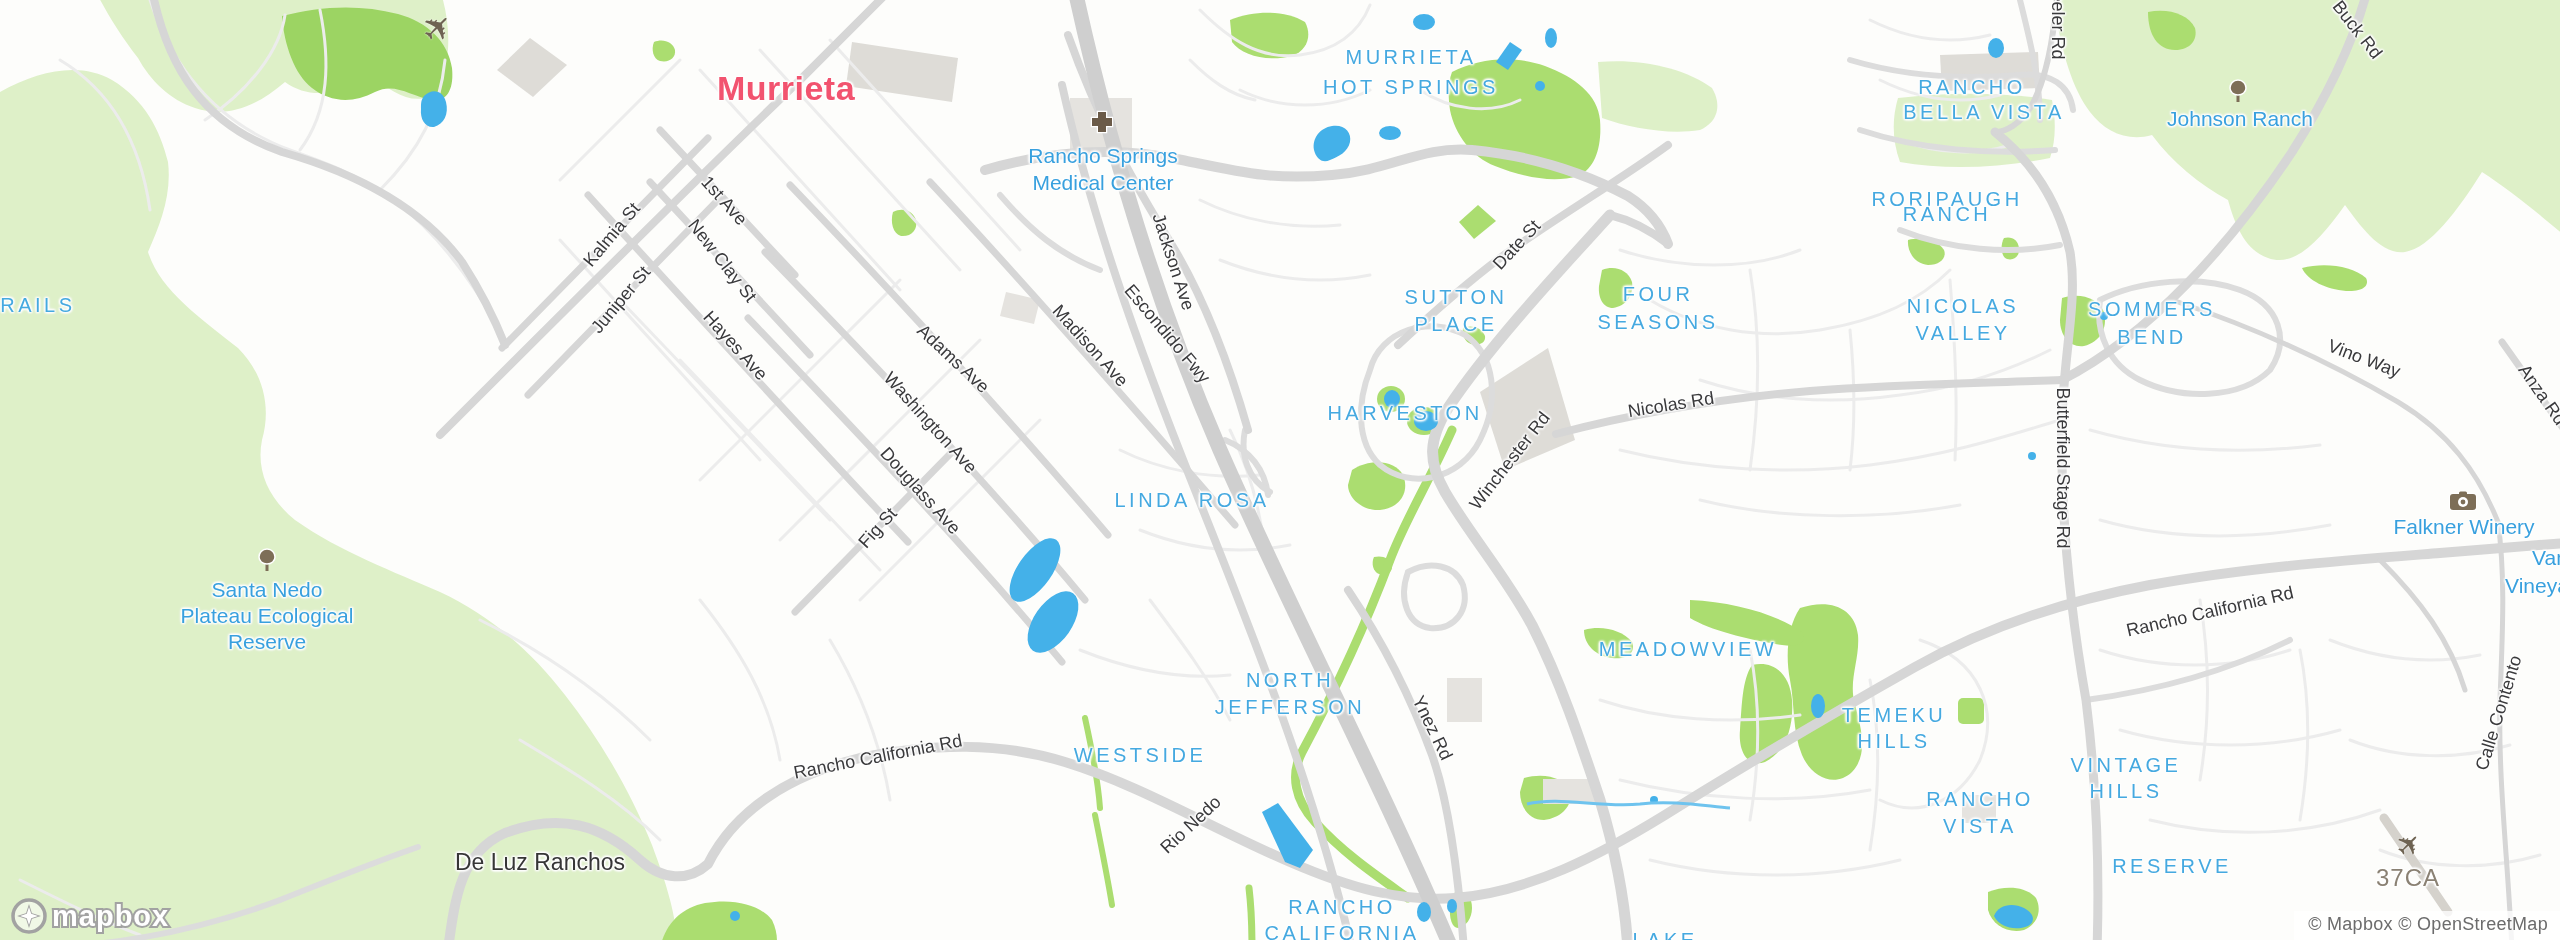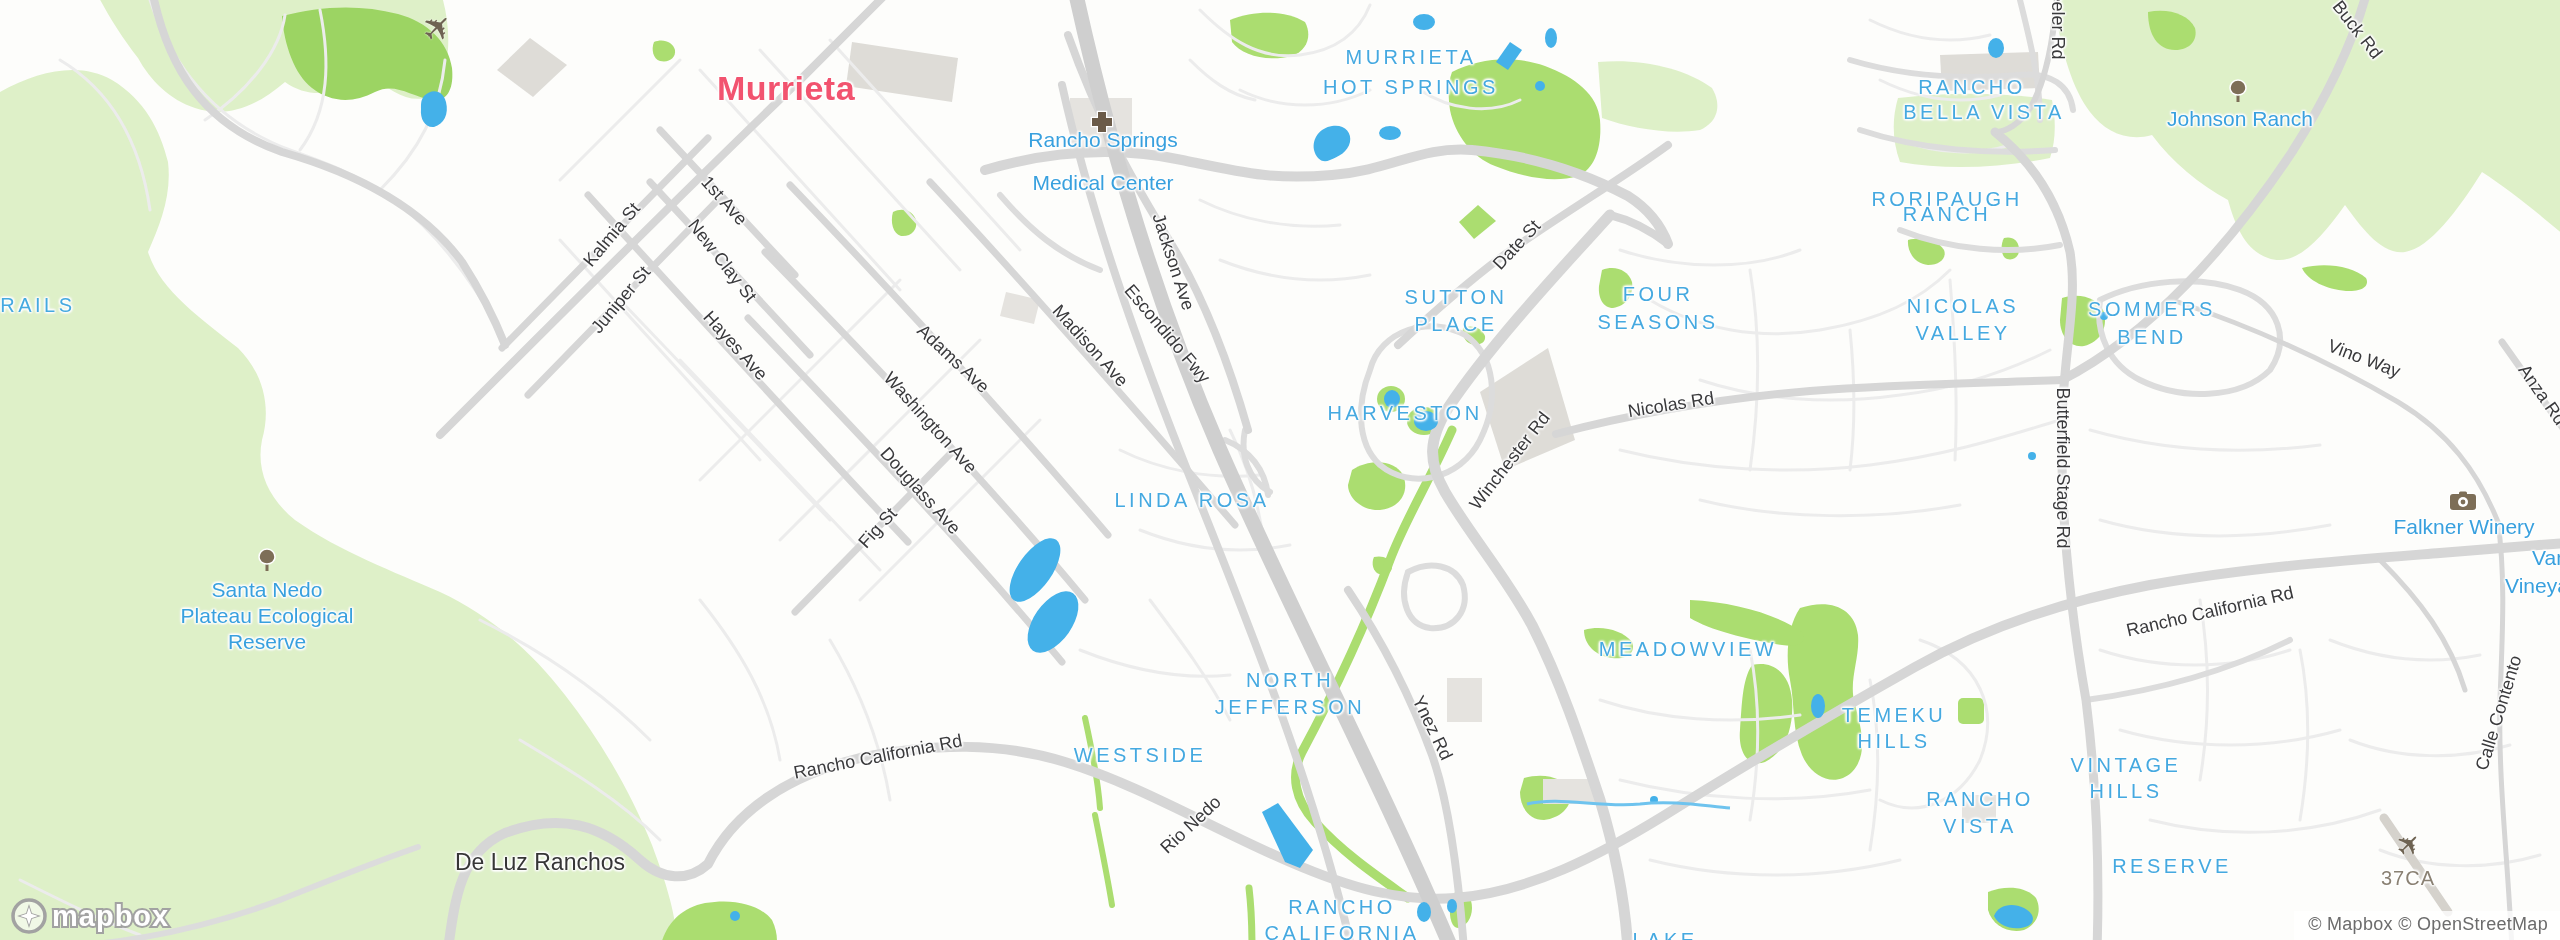--- a/index.html
+++ b/index.html
@@ -6,21 +6,21 @@
   #stage{position:relative;width:2560px;height:940px;overflow:hidden;background:#fdfdfb;
          font-family:"Liberation Sans",sans-serif;}
   #basemap{position:absolute;left:0;top:0;}
   .lbl{position:absolute;white-space:nowrap;transform:translate(-50%,-50%) rotate(var(--r,0deg));
        text-shadow:0 0 3px #fff,0 0 3px #fff,0 0 4px #fff,1px 1px 2px #fff,-1px -1px 2px #fff,1px -1px 2px #fff,-1px 1px 2px #fff;}
   .city{font-size:34px;font-weight:bold;color:#f2536f;letter-spacing:.5px;}
   .locality{font-size:23px;color:#363636;}
   .hood{font-size:20px;font-weight:500;color:#45a9e0;letter-spacing:3.5px;}
   .street{font-size:18px;color:#3a3a3c;}
   .poi{font-size:21px;color:#38a0de;}
-  .airfield{font-size:20px;color:#8a8173;letter-spacing:1px;}
+  .airfield{font-size:24px;color:#8a8173;letter-spacing:1px;}
   .icon{position:absolute;transform:translate(-50%,-50%) rotate(var(--r,0deg));line-height:1;}
   .plane{font-family:"DejaVu Sans",sans-serif;color:#6e6352;text-shadow:0 0 2px #fff;}
   #logo{position:absolute;left:8px;top:894px;}
   #attrib{position:absolute;right:0;bottom:0;background:rgba(255,255,255,.78);
           padding:3px 12px 5px 14px;font-size:18px;color:#6c6c6c;letter-spacing:.3px;}
 </style>
 </head>
 <body>
 
 <div id="stage">
@@ -274,21 +274,21 @@
   <div class="lbl street" style="left:1191px;top:825px;--r:-43deg;">Rio Nedo</div>
   <div class="lbl street" style="left:878px;top:757px;--r:-11deg;">Rancho California Rd</div>
   <div class="lbl street" style="left:2210px;top:612px;--r:-13deg;">Rancho California Rd</div>
   <div class="lbl street" style="left:2062px;top:468px;--r:90deg;">Butterfield Stage Rd</div>
   <div class="lbl street" style="left:2364px;top:359px;--r:21deg;">Vino Way</div>
   <div class="lbl street" style="left:2542px;top:395px;--r:55deg;">Anza Rd</div>
   <div class="lbl street" style="left:2499px;top:713px;--r:-73deg;">Calle Contento</div>
   <div class="lbl street" style="left:2357px;top:30px;--r:52deg;">Buck Rd</div>
   <div class="lbl street" style="left:2057px;top:12px;--r:90deg;">Wheeler Rd</div>
 
-  <div class="lbl poi" style="left:1103px;top:140px;">Rancho Springs</div>
+  <div class="lbl poi" style="left:1103px;top:156px;">Rancho Springs</div>
   <div class="lbl poi" style="left:1103px;top:183px;">Medical Center</div>
   <div class="lbl poi" style="left:267px;top:590px;">Santa Nedo</div>
   <div class="lbl poi" style="left:267px;top:616px;">Plateau Ecological</div>
   <div class="lbl poi" style="left:267px;top:642px;">Reserve</div>
   <div class="lbl poi" style="left:2240px;top:119px;">Johnson Ranch</div>
   <div class="lbl poi" style="left:2464px;top:527px;">Falkner Winery</div>
   <div class="lbl poi" style="left:2550px;top:558px;">Van</div>
   <div class="lbl poi" style="left:2537px;top:586px;">Vineya</div>
   <div class="lbl airfield" style="left:2408px;top:878px;">37CA</div>
 

